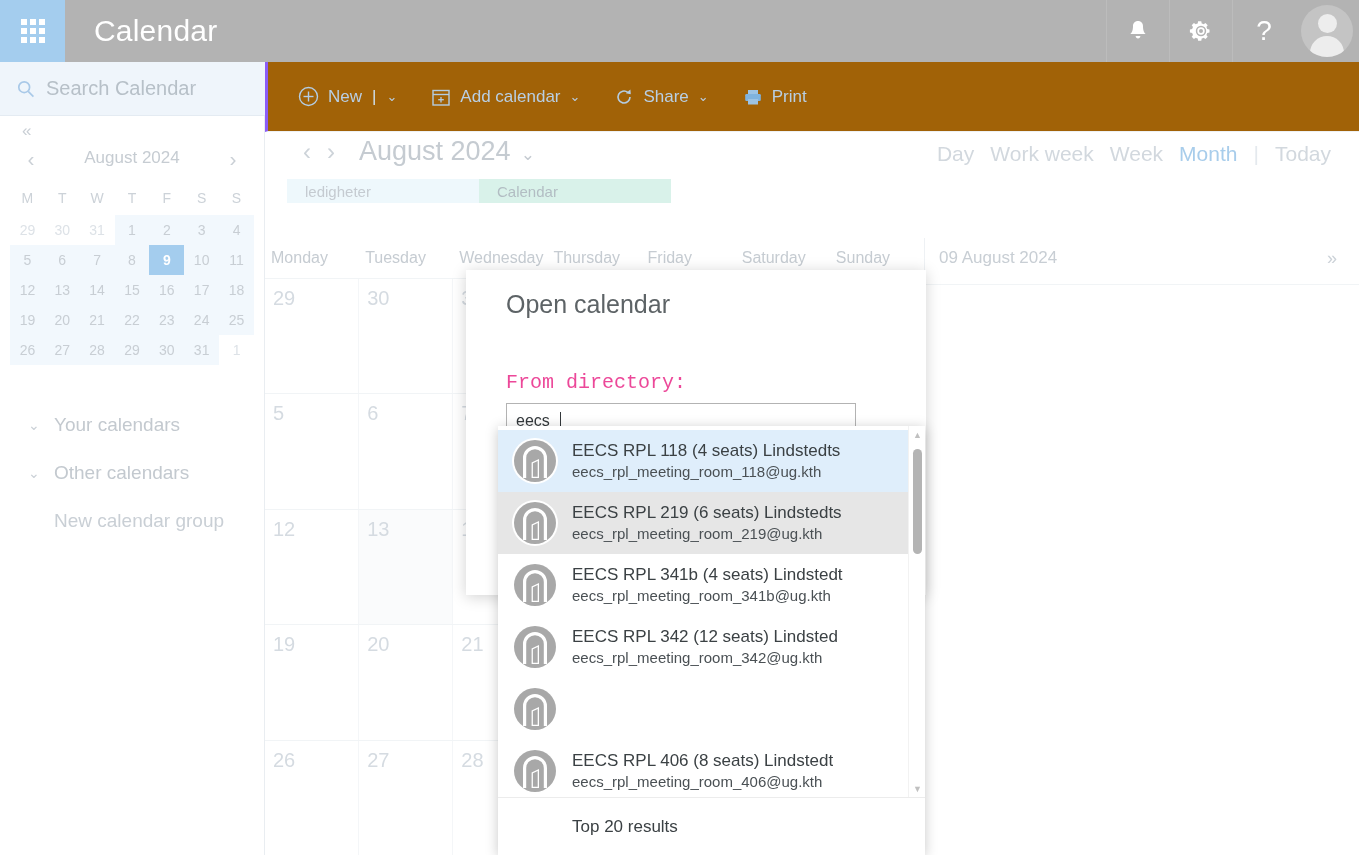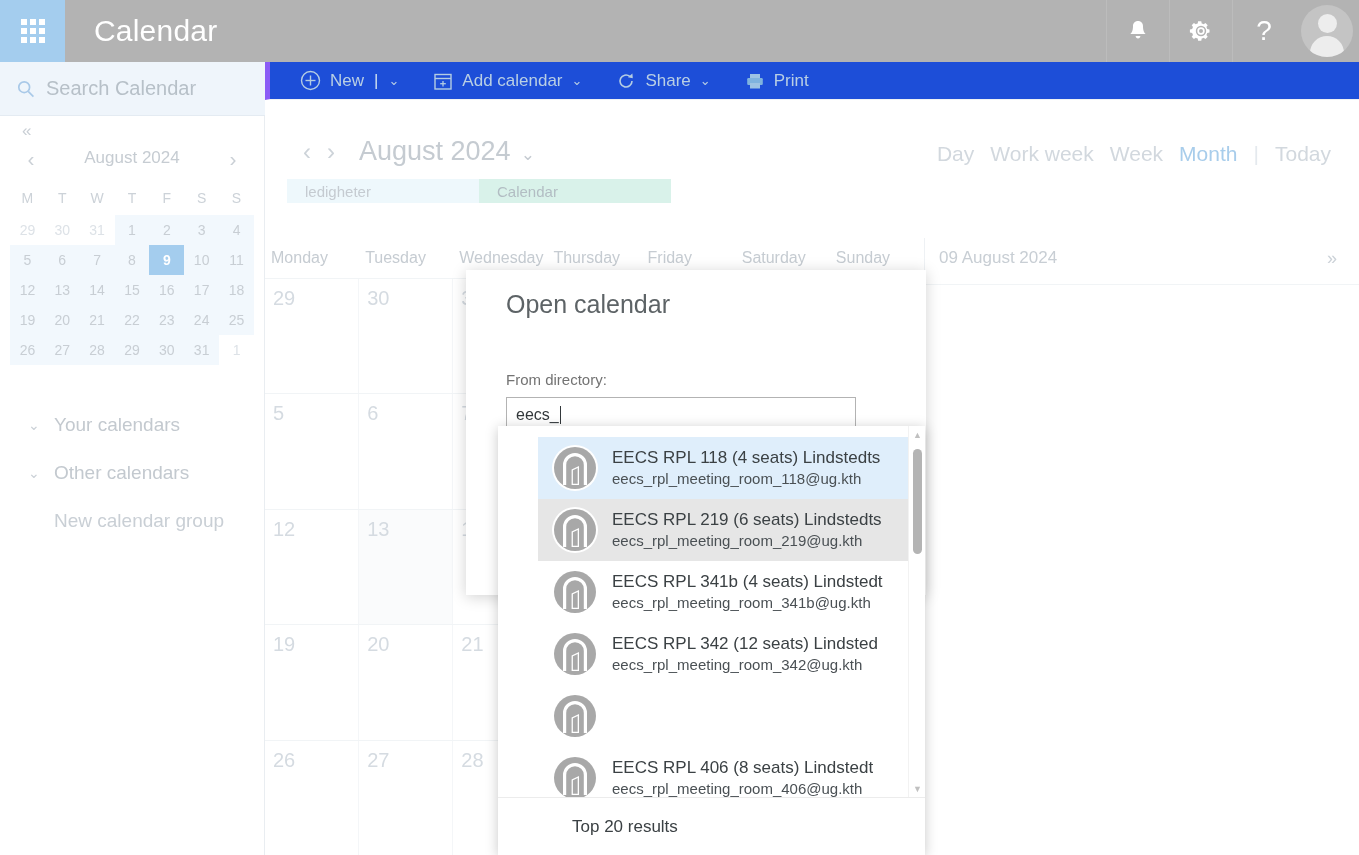--- a/index.html
+++ b/index.html
@@ -46,22 +46,22 @@
   
   .cmdrow{ position:absolute; left:0; top:62px; width:1359px; height:54px; z-index:15; }
   .searchbox{
     position:absolute; left:0; top:0; width:265px; height:54px;
     background:#eff5fb; display:flex; align-items:center; padding-left:16px;
     border-bottom:1px solid #e4ebf2; cursor:text;
   }
   .search-icon{ width:20px; height:20px; margin-right:10px; flex:none; }
   .search-ph{ font-size:20px; color:#b7c0c8; }
   .cmdbar{
-    position:absolute; left:265px; top:0; right:0; height:38px;
-    background:#1d4ed8; border-bottom:1px solid #eef1f4; border-left:5px solid #8b5cf6;
+    position:absolute; left:265px; top:0; right:0; height:70px;
+    background:#a16207; border-bottom:1px solid #eef1f4; border-left:3px solid #8b5cf6;
     display:flex; align-items:center; padding-left:30px; gap:34px;
   }
   .cmd{ display:flex; align-items:center; gap:9px; color:#b9cfe4; font-size:17px; cursor:pointer; white-space:nowrap; }
   .cmd .glyph{ display:flex; align-items:center; }
   .cmd .caret{ font-size:13px; color:#b9cfe4; }
   .cmd .pipe{ color:#cfe0ee; margin:0 1px; }
 
   
   .sidebar{
     position:absolute; left:0; top:116px; width:265px; bottom:0;
@@ -143,41 +143,41 @@
   .agenda-date{ font-size:17px; color:#c8ced4; }
   .agenda-expand{ font-size:18px; color:#ccd2d8; cursor:pointer; }
   .agenda-rule{ border-top:1px solid #f1f4f6; margin-top:6px; }
 
   
   .modal{
     position:absolute; left:466px; top:270px; width:460px; height:325px;
     background:#ffffff; box-shadow:0 2px 14px rgba(0,0,0,.18); z-index:30;
   }
   .modal-title{ font-size:25px; color:#5d6366; padding:20px 0 0 40px; font-weight:400; }
-  .modal-label{ font-size:15px; color:#737373; padding:52px 0 0 40px; }
+  .modal-label{ font-size:20px; color:#ec4899; padding:52px 0 0 40px;font-family:Liberation Mono, monospace; }
   .field{
     margin:9px 0 0 40px; width:350px; height:36px; border:1px solid #b3b3b3;
     background:#fff; display:flex; align-items:center; padding:0 9px;
     font-size:16px; color:#33383b; cursor:text;
   }
   .caretbar{
     display:inline-block; width:1px; height:18px; background:#33383b; margin-left:1px;
     vertical-align:middle;
   }
 
   
   .sugg{
     position:absolute; left:498px; top:426px; width:427px; height:429px;
     background:#ffffff; box-shadow:0 2px 12px rgba(0,0,0,.22); z-index:40;
     display:flex; flex-direction:column;
   }
   .sugg-list{
     position:relative; height:371px; overflow:hidden;
   }
-  .sugg-rows{ position:absolute; left:0; top:11px; right:17px;margin-left:40px; }
+  .sugg-rows{ position:absolute; left:0; top:4px; right:17px; }
   .srow{
     display:flex; align-items:center; height:62px; padding-left:14px; cursor:pointer;
   }
   .srow.selected{ background:#dfeefb; }
   .srow.hover{ background:#e6e6e6; }
   .room-ico{ width:46px; height:46px; flex:none; margin-right:14px; }
   .srow-txt{ overflow:hidden; white-space:nowrap; }
   .srow-name{ font-size:17px; color:#3b4144; line-height:1.28; }
   .srow-mail{ font-size:15px; color:#4a5054; line-height:1.3; }
   .scrollbar{

